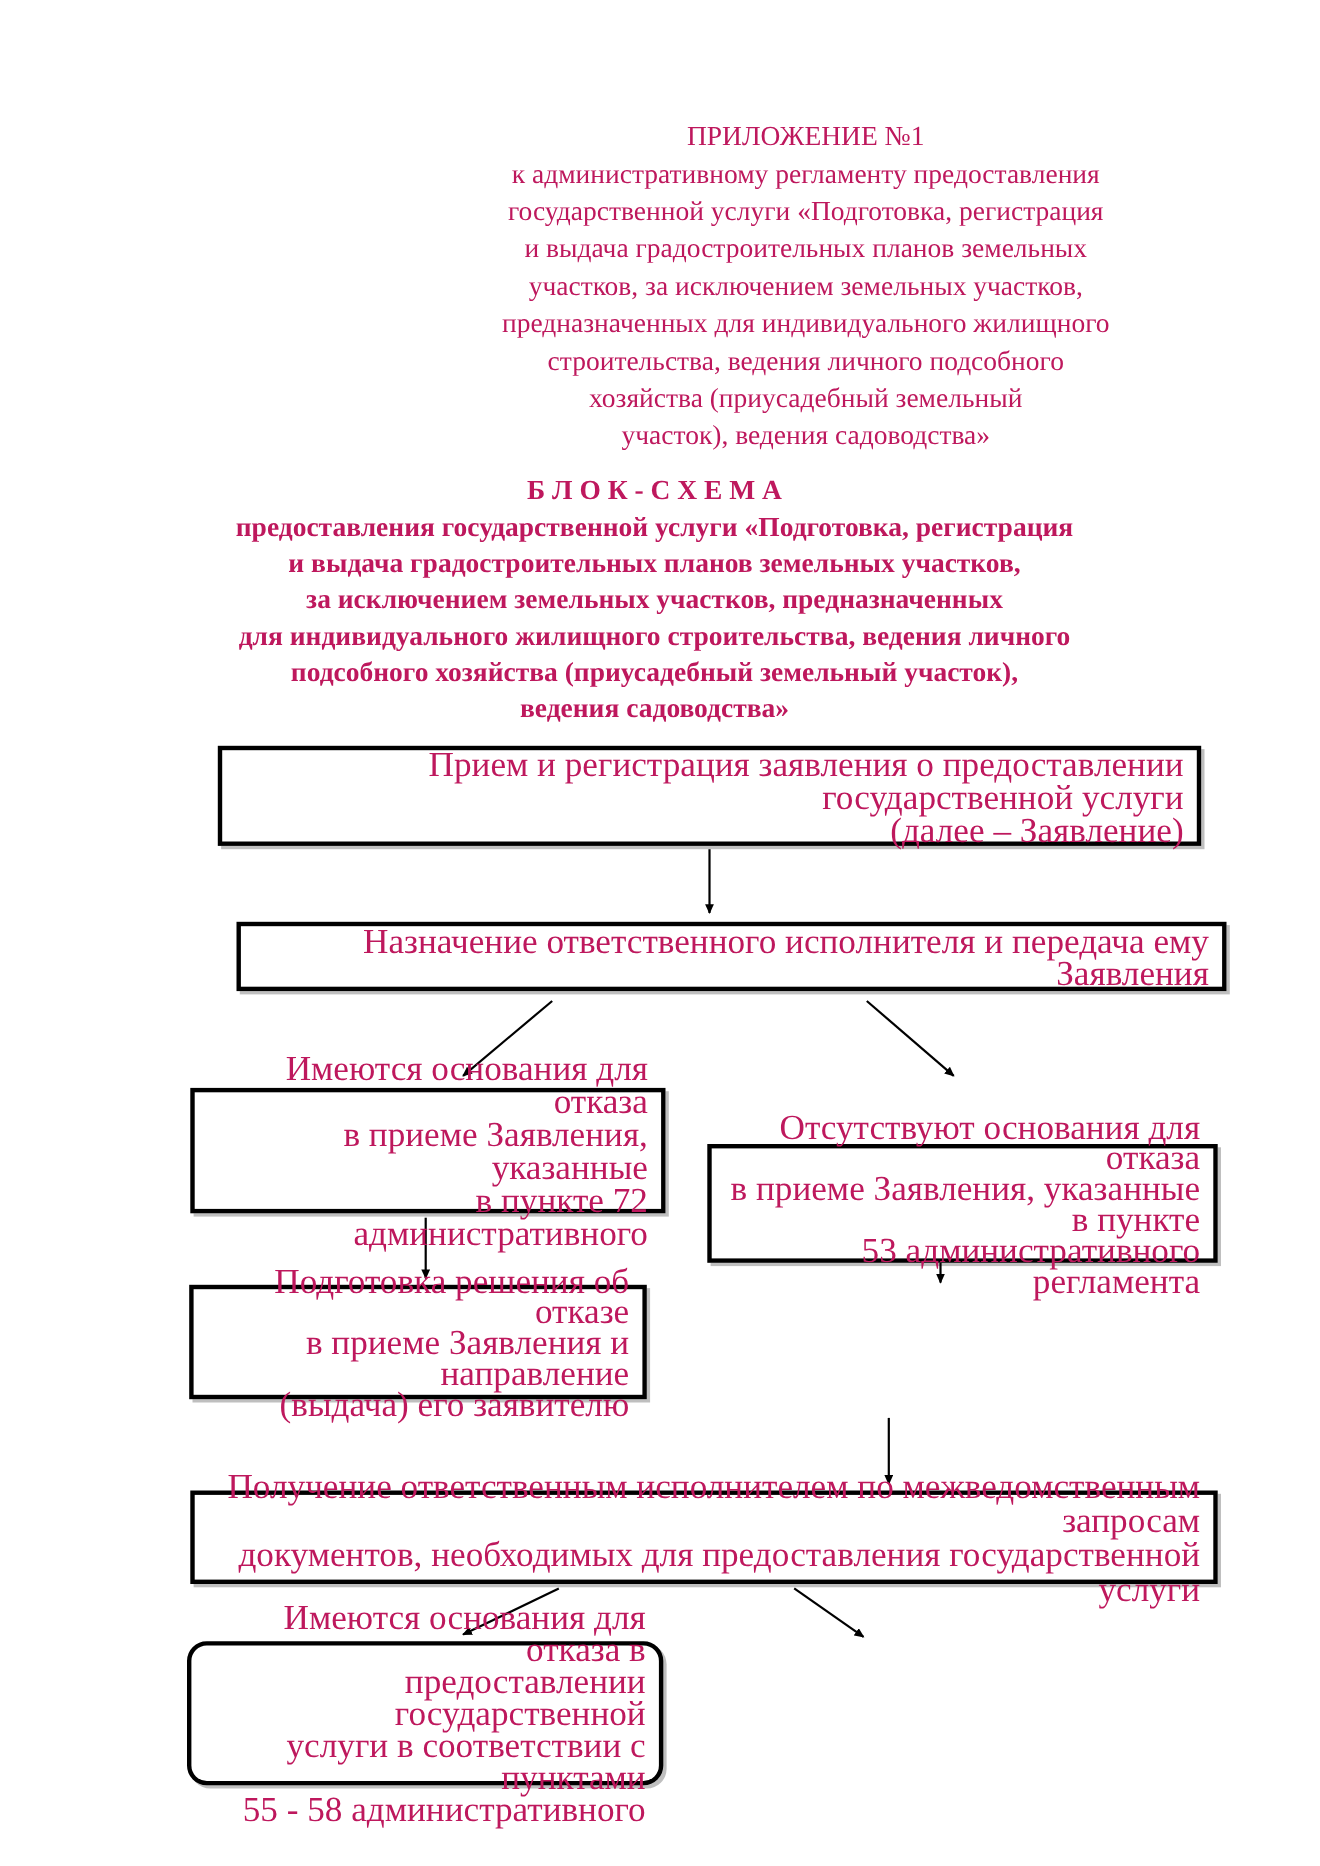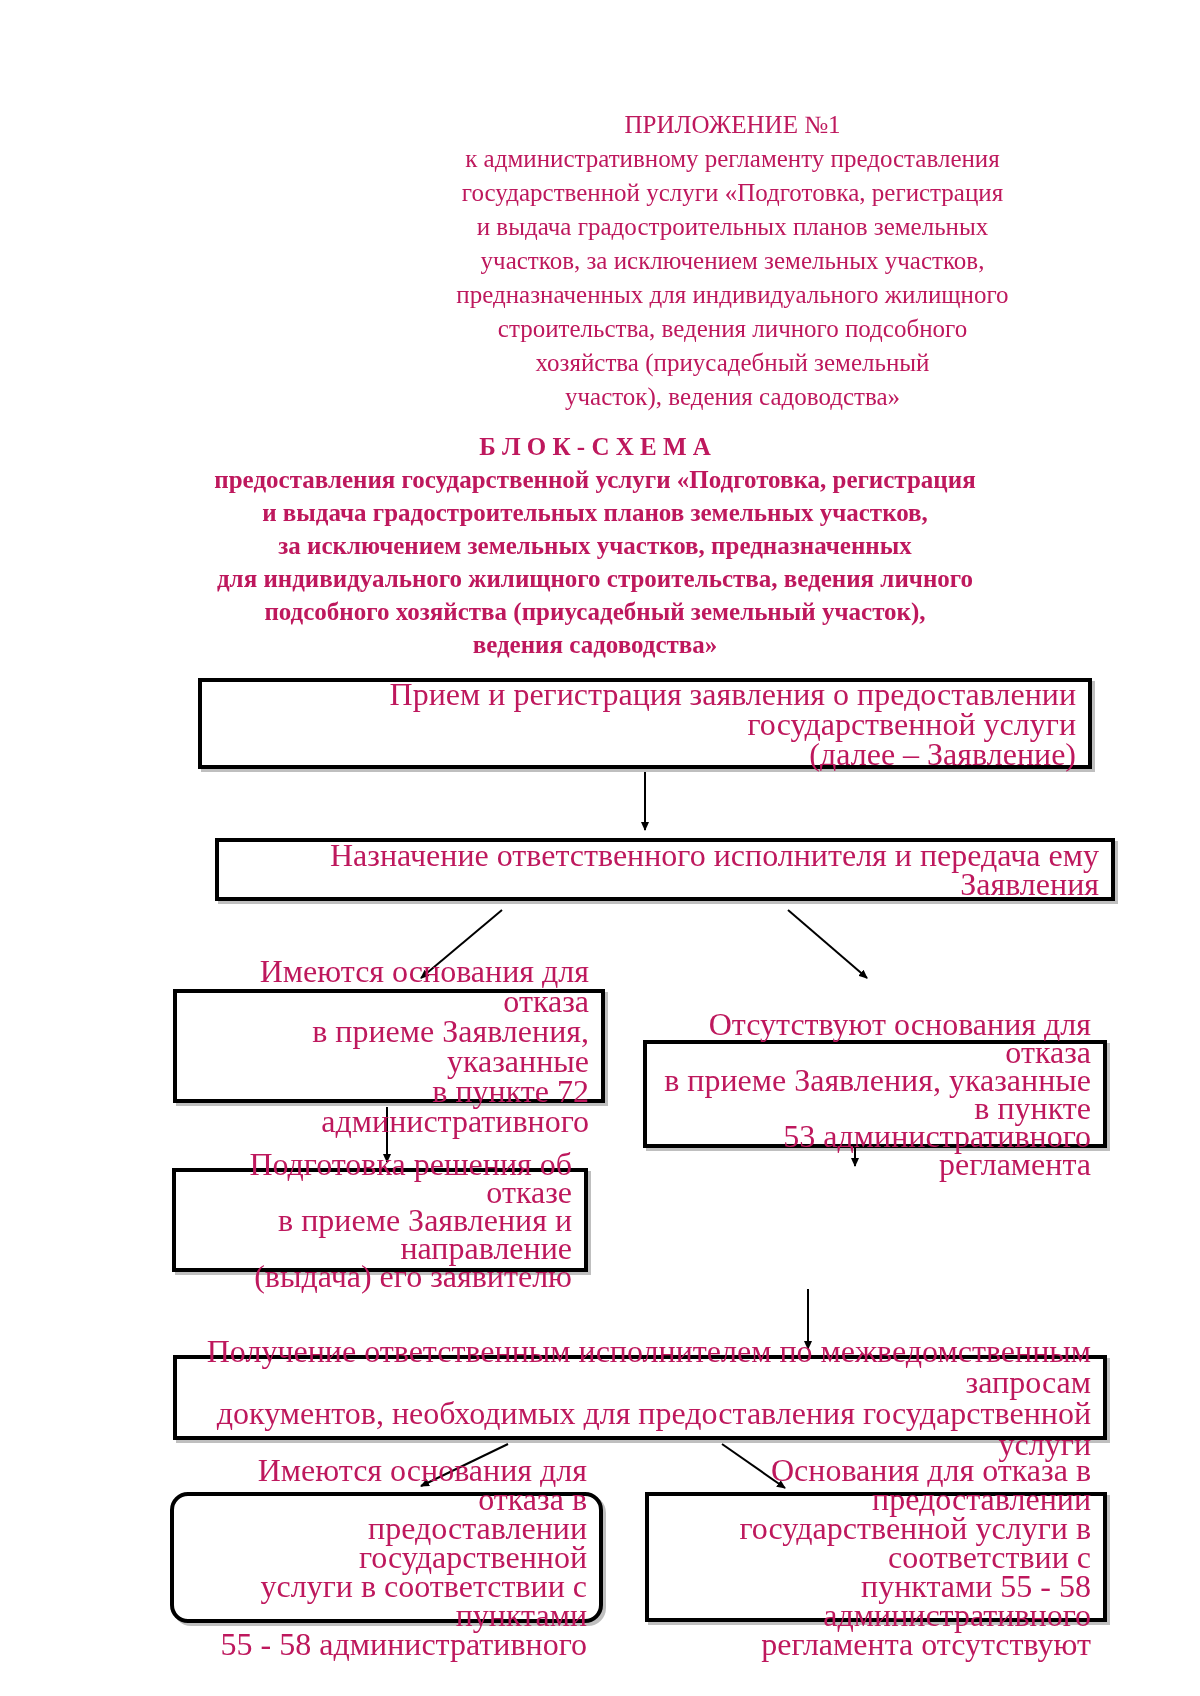--- a/index.html
+++ b/index.html
@@ -126,18 +126,14 @@
 
 
   <div id="b7" class="fbox">Получение ответственным исполнителем по межведомственным запросам
 документов, необходимых для предоставления государственной услуги</div>
 
   <div id="b8" class="fbox">Имеются основания для отказа в
 предоставлении государственной
 услуги в соответствии с пунктами
 55 - 58 административного</div>
 
-  <div id="b9" class="fbox">Основания для отказа в предоставлении
-государственной услуги в соответствии с
-пунктами 55 - 58 административного
-регламента отсутствуют</div>
 
 </div>
 
 </body></html>

